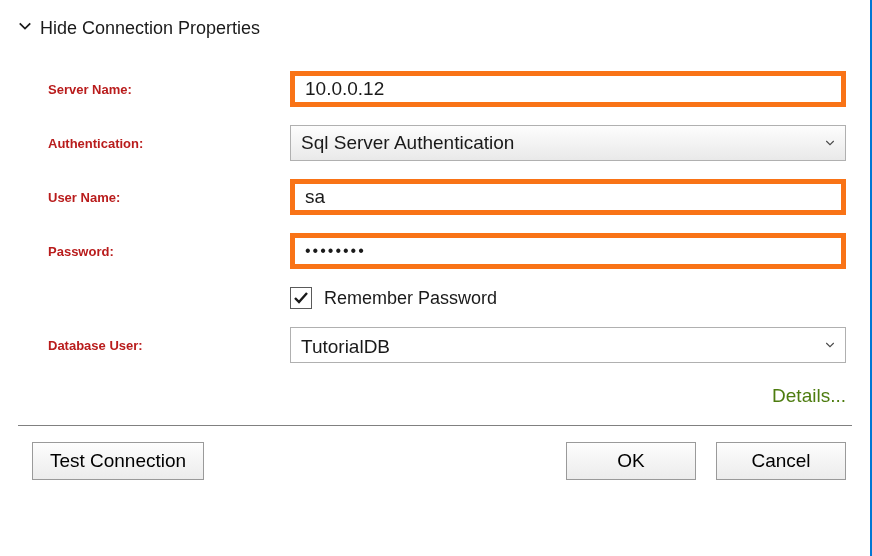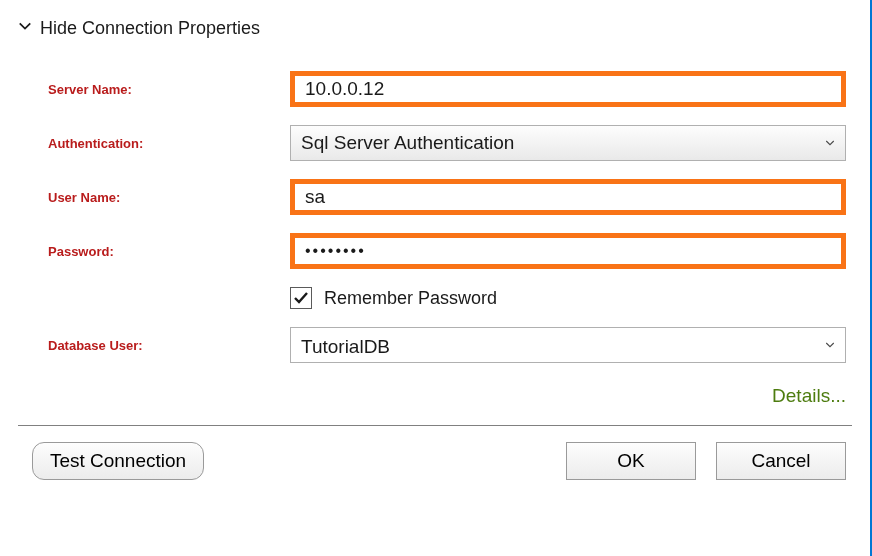--- a/index.html
+++ b/index.html
@@ -151,21 +151,20 @@
       height: 38px;
       border: 1px solid #9a9a9a;
       background: linear-gradient(#fdfdfd, #ececec);
       font-size: 19px;
       font-family: inherit;
       cursor: pointer;
       padding: 0 16px;
     }
     .btn-test {
       min-width: 172px;
-      border-radius: 12px;
     }
   </style>
 </head>
 <body>
 
 <div class="container">
 
   <div class="section-header">
     <span class="chevron-down">
       <svg viewBox="0 0 16 16">

